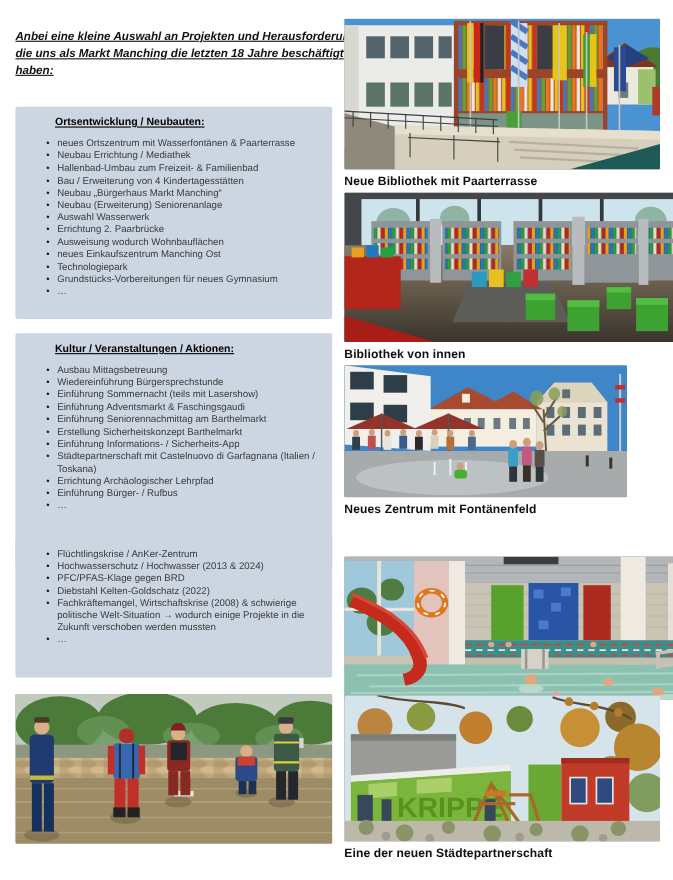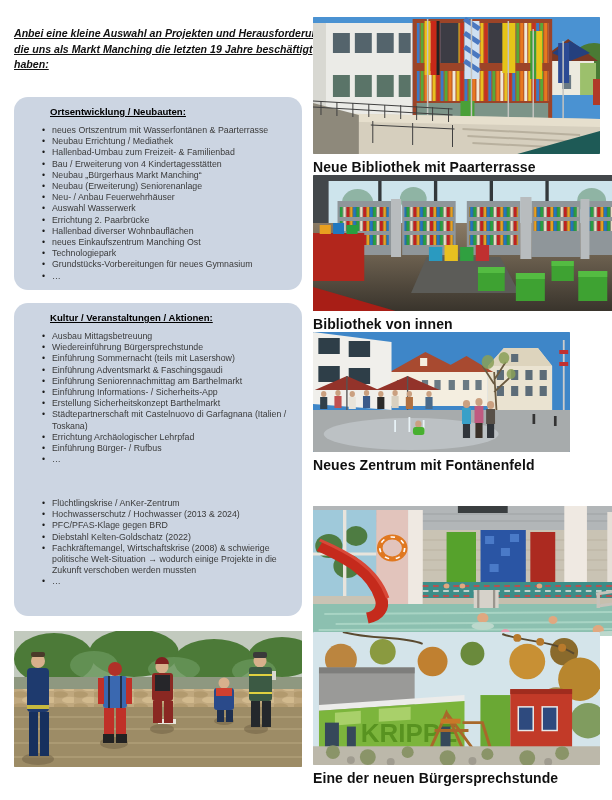--- a/index.html
+++ b/index.html
@@ -1,80 +1,79 @@
 <!DOCTYPE html>
 <html><head>
 <meta charset="utf-8">
 <style>
   *{margin:0;padding:0;box-sizing:border-box}
   html,body{width:612px;height:800px}
   body{background:#fff;font-family:"Liberation Sans",sans-serif;position:relative;overflow:hidden}
   .page{position:absolute;inset:0;background:#ffffff}
   .intro{position:absolute;left:14px;top:26px;width:302px;font-size:10.6px;font-weight:bold;font-style:italic;color:#111;line-height:15.5px}
   .intro div{text-decoration:underline;white-space:nowrap}
-  .box{position:absolute;left:14px;width:288px;background:#ccd5e2;border-radius:14px;padding:9px 10px 0 0}
+  .box{position:absolute;left:14px;width:288px;background:#ccd5e2;border-radius:2px;padding:9px 10px 0 0}
   .box h2{font-size:9.6px;font-weight:bold;text-decoration:underline;color:#000;margin:0 0 8px 36px}
   .box ul{list-style:none;margin:0 0 0 28px}
   .box li{font-size:8.8px;color:#3a3a3a;line-height:11.2px;padding-left:10px;position:relative}
   .box li::before{content:"\2022";position:absolute;left:0;color:#1a1a1a}
   #box1{top:97px;height:193px}
   #box2{top:303px;height:212px}
   #box3{top:489px;height:127px}
   .photo-block{position:absolute}
   .photo{width:100%;overflow:hidden;background:#9aa;border-radius:1px}
   .photo svg{display:block;width:100%;height:100%}
-  .caption{font-size:14px;font-weight:bold;color:#101010;margin-top:5px;letter-spacing:.1px}
+  .caption{font-size:11px;font-weight:bold;color:#101010;margin-top:5px;letter-spacing:.1px}
   #pb1{left:313px;top:17px;width:287px}#pb1 .photo{height:137px}
   #pb2{left:313px;top:175px;width:321px}#pb2 .photo{height:136px}
   #pb3{left:313px;top:332px;width:257px}#pb3 .photo{height:120px}
   #pb4{left:313px;top:506px;width:326px}#pb4 .photo{height:130px}
   #pb5{left:313px;top:632px;width:287px}#pb5 .photo{height:133px}
   #pb6{left:14px;top:631px;width:288px}#pb6 .photo{height:136px}
 </style>
 </head>
 <body>
 
 <div class="page">
 
   <div class="intro">
       <div>Anbei eine kleine Auswahl an Projekten und Herausforderungen</div>
-      <div>die uns als Markt Manching die letzten 19 Jahre beschäftigt</div>
+      <div>die uns als Markt Manching die letzten 18 Jahre beschäftigt</div>
       <div>haben:</div>
     </div>
 
   <section class="box" id="box1">
     <h2>Ortsentwicklung / Neubauten:</h2>
     <ul>
         <li>neues Ortszentrum mit Wasserfontänen &amp; Paarterrasse</li>
         <li>Neubau Errichtung / Mediathek</li>
         <li>Hallenbad-Umbau zum Freizeit- &amp; Familienbad</li>
         <li>Bau / Erweiterung von 4 Kindertagesstätten</li>
         <li>Neubau „Bürgerhaus Markt Manching“</li>
         <li>Neubau (Erweiterung) Seniorenanlage</li>
-        <li>Neu- / Anbau Feuerwehrhäuser</li>
         <li>Auswahl Wasserwerk</li>
         <li>Errichtung 2. Paarbrücke</li>
-        <li>Hallenbad diverser Wohnbauflächen</li>
+        <li>Ausweisung wodurch Wohnbauflächen</li>
         <li>neues Einkaufszentrum Manching Ost</li>
         <li>Technologiepark</li>
         <li>Grundstücks-Vorbereitungen für neues Gymnasium</li>
         <li>…</li>
       </ul>
   </section>
 
   <section class="box" id="box2">
     <h2>Kultur / Veranstaltungen / Aktionen:</h2>
     <ul>
         <li>Ausbau Mittagsbetreuung</li>
         <li>Wiedereinführung Bürgersprechstunde</li>
         <li>Einführung Sommernacht (teils mit Lasershow)</li>
         <li>Einführung Adventsmarkt &amp; Faschingsgaudi</li>
         <li>Einführung Seniorennachmittag am Barthelmarkt</li>
+        <li>Erstellung Sicherheitskonzept Barthelmarkt</li>
         <li>Einführung Informations- / Sicherheits-App</li>
-        <li>Erstellung Sicherheitskonzept Barthelmarkt</li>
         <li>Städtepartnerschaft mit Castelnuovo di Garfagnana (Italien / Toskana)</li>
         <li>Errichtung Archäologischer Lehrpfad</li>
         <li>Einführung Bürger- / Rufbus</li>
         <li>…</li>
       </ul>
   </section>
 
   <section class="box" id="box3">
     <ul>
         <li>Flüchtlingskrise / AnKer-Zentrum</li>
@@ -499,21 +498,21 @@
           </g>
         <path d="M190,2 C210,10 240,8 262,22" stroke="#5a4a30" stroke-width="2" fill="none"></path>
         <g fill="#b87a2c">
             <circle cx="205" cy="6" r="4"></circle>
             <circle cx="228" cy="10" r="4"></circle>
             <circle cx="250" cy="16" r="4"></circle>
           </g>
         <path d="M30,0 C60,8 90,4 110,12" stroke="#5a4a30" stroke-width="2" fill="none"></path>
       </svg>
     </div>
-    <figcaption class="caption">Eine der neuen Bürgersprechstunde</figcaption>
+    <figcaption class="caption">Eine der neuen Städtepartnerschaft</figcaption>
   </figure>
 
   <figure class="photo-block" id="pb6">
     <div class="photo">
       <svg viewBox="0 0 288 136" preserveAspectRatio="none">
         <defs>
           <pattern id="sbg" width="20" height="12" patternUnits="userSpaceOnUse">
             <rect width="20" height="12" fill="#c0a87e"></rect>
             <ellipse cx="6" cy="3.5" rx="8" ry="3.2" fill="#b29a6e"></ellipse>
             <ellipse cx="16" cy="9" rx="8" ry="3.2" fill="#d2ba8e"></ellipse>

